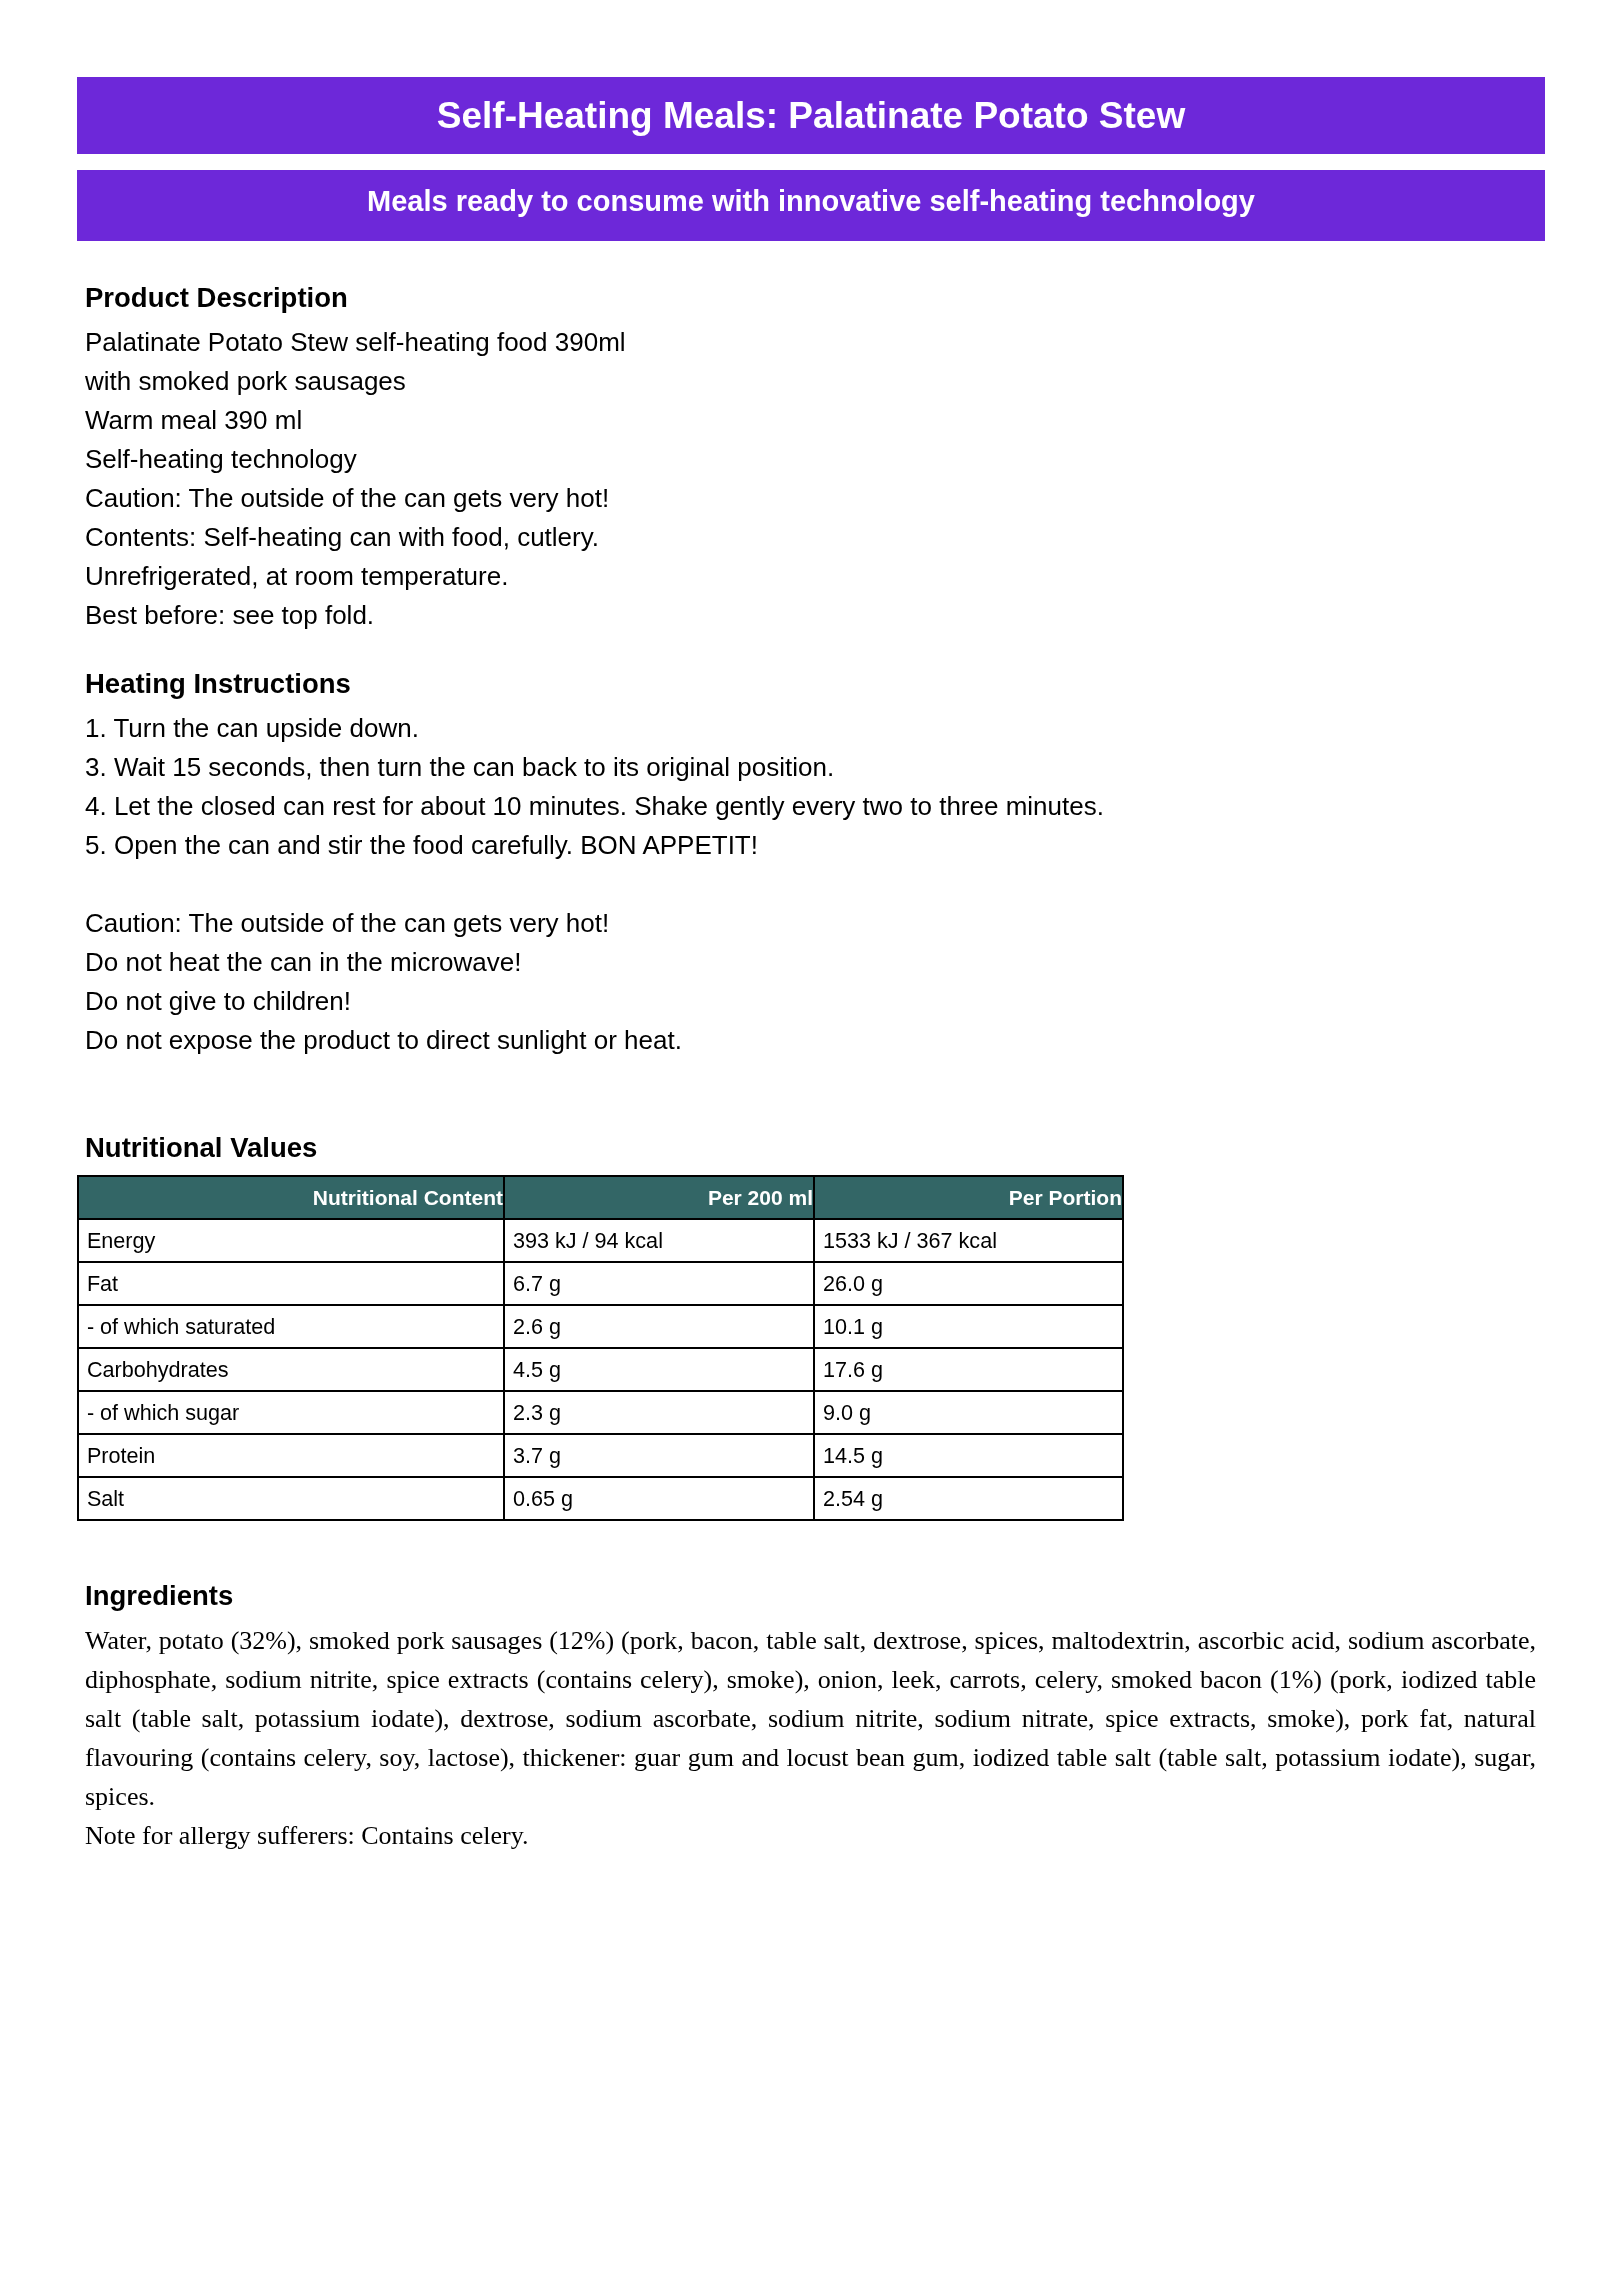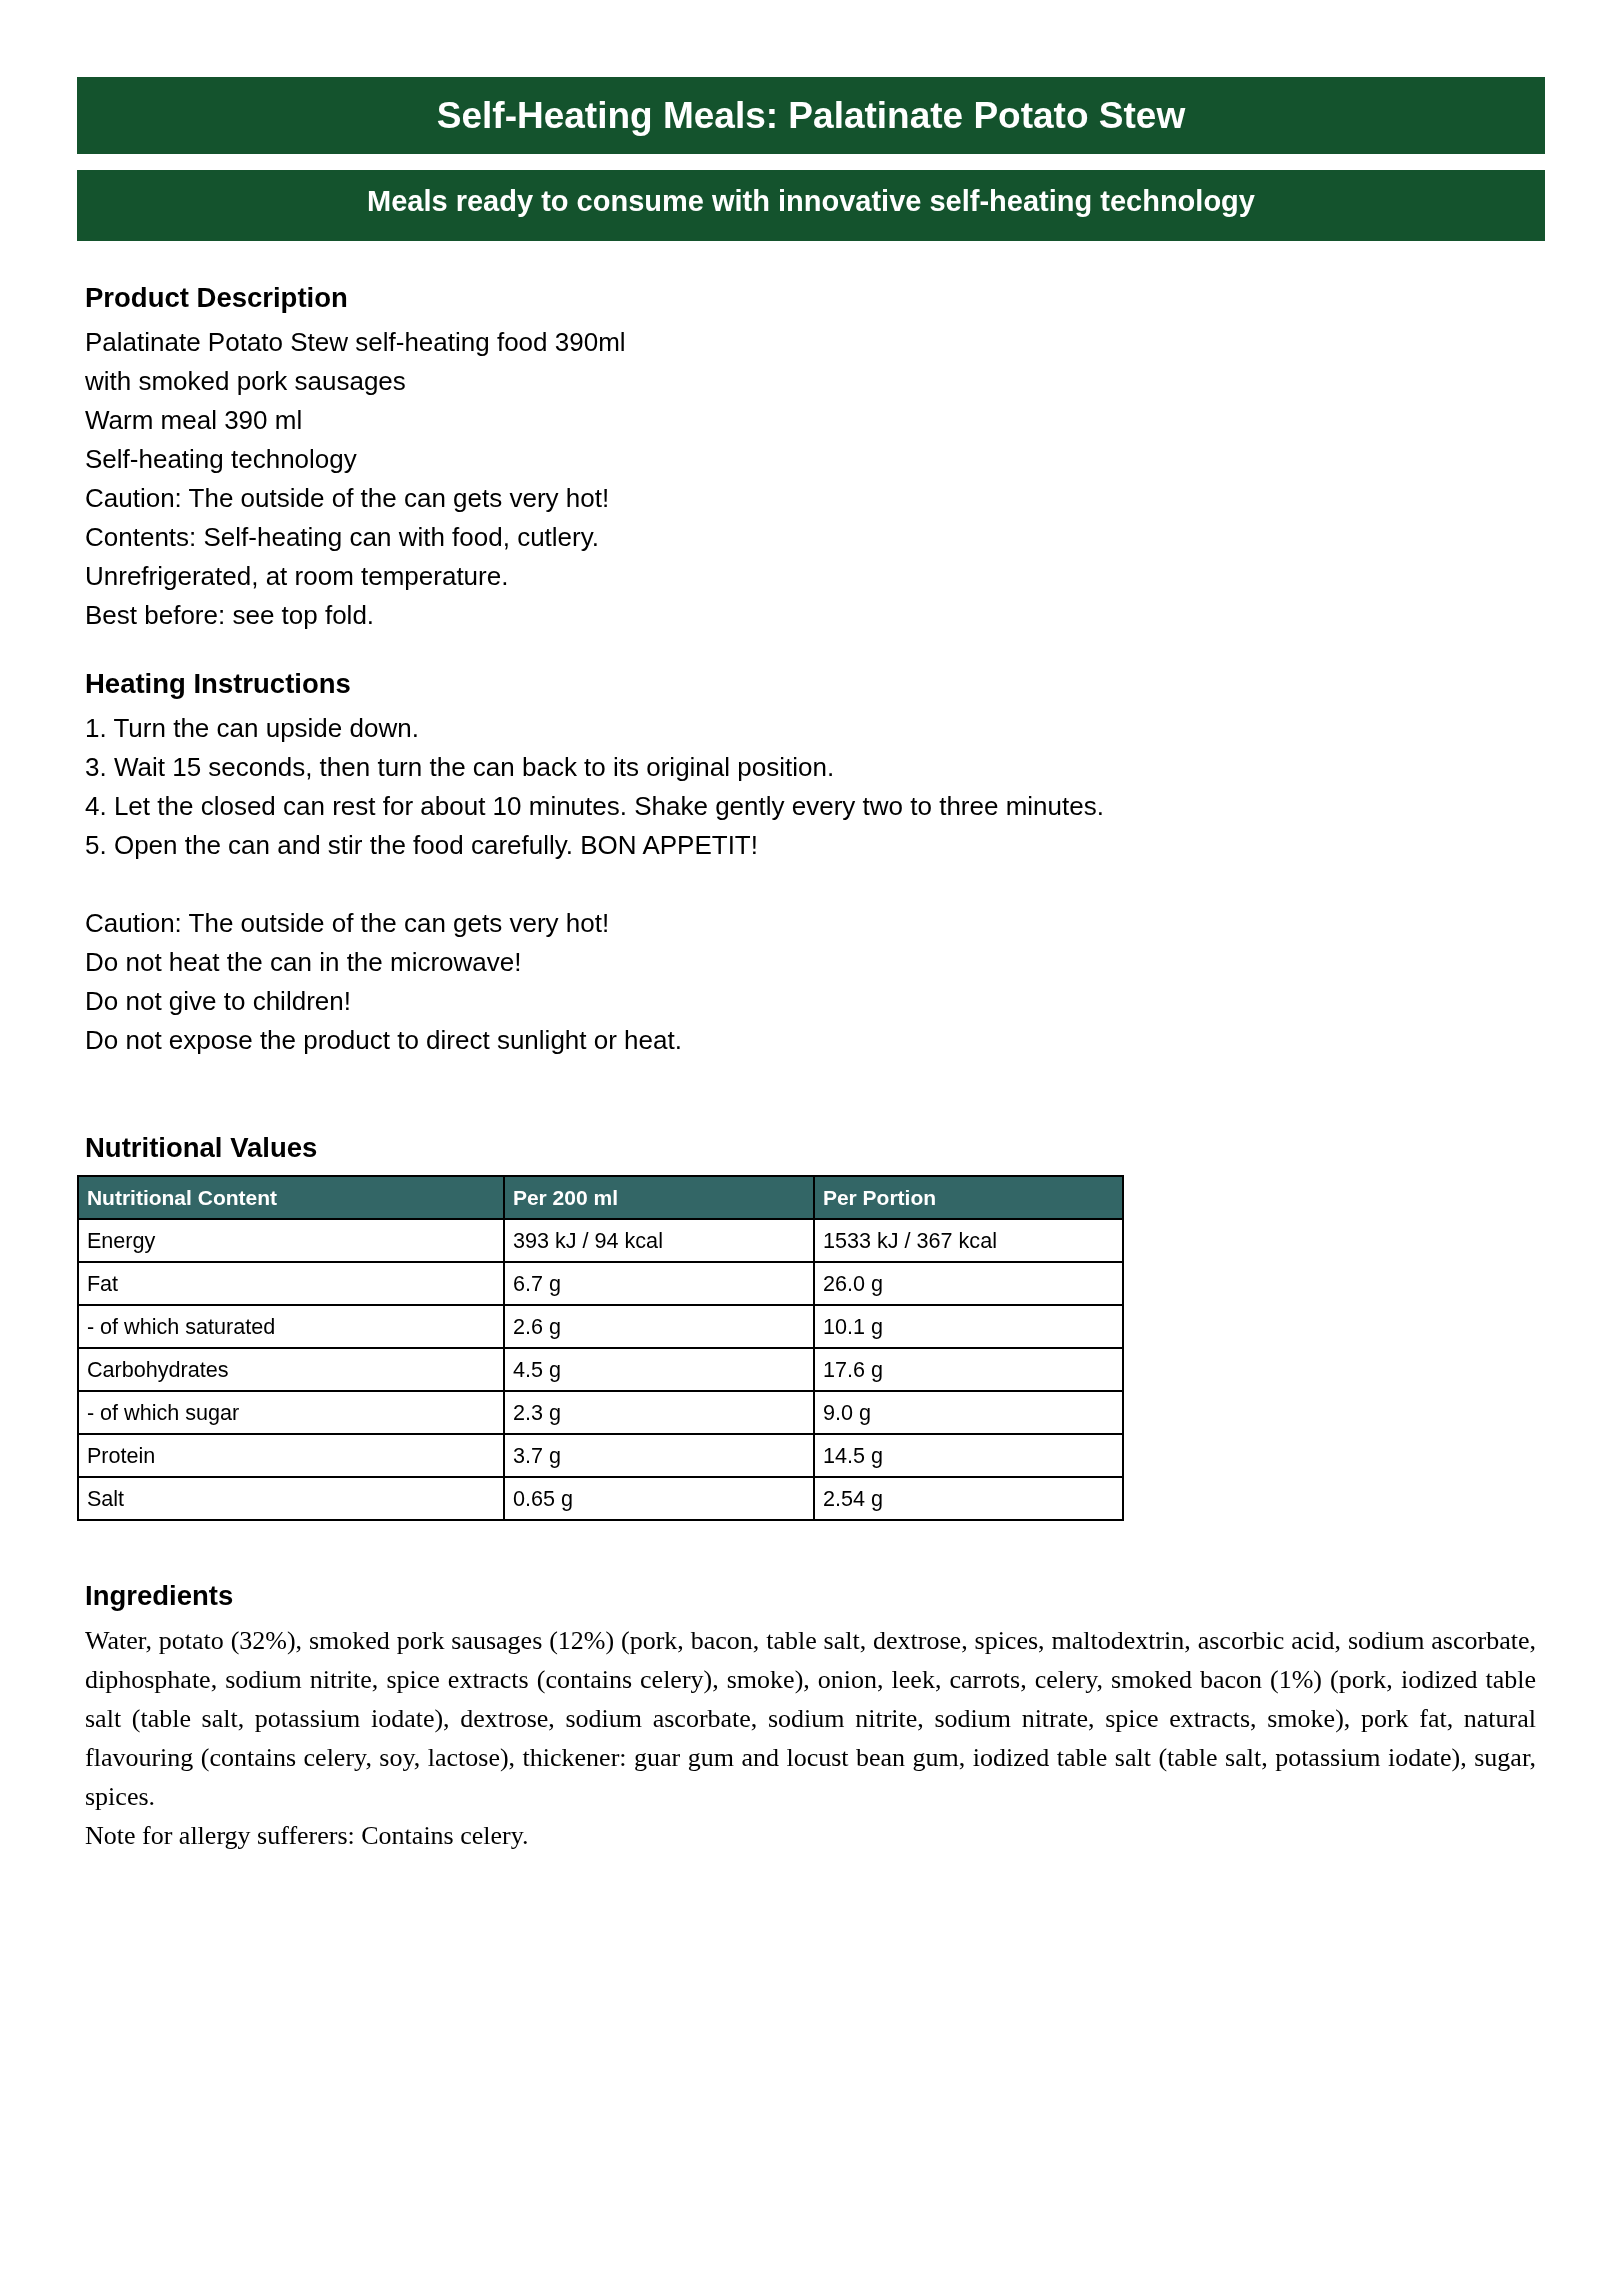--- a/index.html
+++ b/index.html
@@ -1,29 +1,29 @@
 <!DOCTYPE html>
 <html style="font-size:10.5px"><head>
 <meta charset="utf-8">
 <style>
   html, body { margin: 0; padding: 0; background: #ffffff; }
   body { width: 1623px; height: 2295px; position: relative; overflow: hidden;
          font-family: "Liberation Sans", sans-serif; color: #000000; }
-  .band { position: absolute; left: 77px; width: 1468px; background: #14532d; color: #ffffff;
+  .band { position: absolute; left: 77px; width: 1468px; background: #6d28d9; color: #ffffff;
           font-weight: bold; text-align: center; box-sizing: border-box; }
   .band-title { top: 77px; height: 77px; font-size: 37px; line-height: 77px; }
   .band-sub { top: 170px; height: 71px; font-size: 29px; line-height: 62px; }
   .section-heading { position: absolute; left: 85px; font-size: 27.5px; font-weight: bold; line-height: 33px; margin: 0; }
   .text-block { position: absolute; left: 85px; width: 1451px; font-size: 26px; line-height: 39px; margin: 0; }
   .text-block .line { display: block; white-space: nowrap; height: 39px; }
   .justify { text-align: justify; }
   .justify .para { display: block; }
   table.nutri { position: absolute; left: 77px; top: 1175px; width: 1044px; border-collapse: collapse; table-layout: fixed; }
   table.nutri th, table.nutri td { border: 2px solid #000000; height: 43px; padding: 0 0 0 7.9px; text-align: left; font-size: 21.6px; vertical-align: middle; box-sizing: border-box; }
-  table.nutri th { background: #336666; color: #ffffff; font-weight: bold; font-size: 21px; }
+  table.nutri th { background: #336666; color: #ffffff; font-weight: bold; font-size: 21px; text-align: right; }
   col.c1 { width: 426px; } col.c2 { width: 310px; } col.c3 { width: 309px; }
 </style>
 </head>
 <body>
 
 <div class="band band-title">
   <span>Self-Heating Meals: Palatinate Potato Stew</span>
 </div>
 <div class="band band-sub">
   <span>Meals ready to consume with innovative self-heating technology</span>

